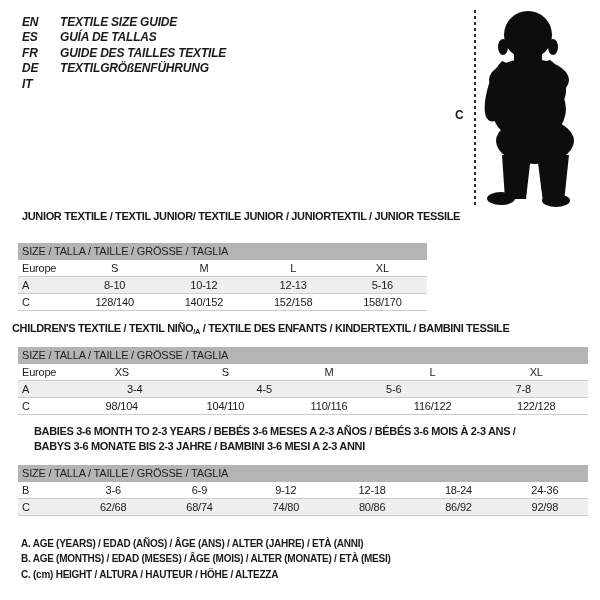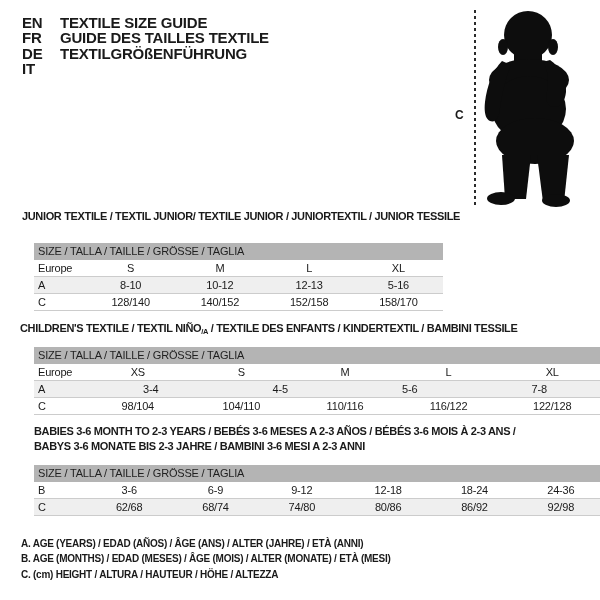--- a/index.html
+++ b/index.html
@@ -5,37 +5,37 @@
   html,body{margin:0;padding:0;}
   body{
     width:600px;height:600px;position:relative;overflow:hidden;
     background:#ffffff;color:#1a1a1a;
     font-family:"Liberation Sans", sans-serif;
   }
   .abs{position:absolute;}
 
   
   .lang-block{left:22px;top:15px;}
-  .lang-row{display:flex;line-height:15.4px;font-weight:700;font-size:15px;letter-spacing:-0.2px;white-space:nowrap;}
+  .lang-row{display:flex;line-height:15.4px;font-weight:700;font-size:12px;letter-spacing:-0.2px;white-space:nowrap;font-style:italic;}
   .lang-code{width:38px;}
 
   
   .dash-line{
     left:474px;top:10px;width:2px;height:196px;
     background-image:repeating-linear-gradient(to bottom,#2b2b2b 0px,#2b2b2b 3px,transparent 3px,transparent 6px);
   }
   .measure-label{left:455px;top:108px;font-weight:700;font-size:12px;}
   .baby-svg{left:480px;top:7px;}
 
   
   .sec-title{font-weight:700;font-size:11px;letter-spacing:-0.35px;white-space:nowrap;line-height:13px;}
   .sub-sm{font-size:7.5px;vertical-align:-2px;}
 
   
-  .tbl{position:absolute;margin-left:16px;}
+  .tbl{position:absolute;}
   .tbl-header{
     height:17px;background:#b4b4b4;color:#1f1f1f;
     font-size:11px;line-height:17px;padding-left:4px;letter-spacing:-0.2px;
     box-sizing:border-box;white-space:nowrap;
   }
   .tbl-row{display:flex;height:16px;border-bottom:1px solid #cccccc;font-size:11px;line-height:16px;letter-spacing:-0.2px;align-items:flex-end;}
   .tbl-row.alt{background:#efefef;}
   .cell-label{width:52px;padding-left:4px;box-sizing:border-box;}
   .cell{flex:1;text-align:center;}
 
@@ -45,20 +45,24 @@
 
   svg .ink{fill:#0d0d0d;}
 </style>
 </head>
 <body>
 
 <div class="abs lang-block">
   <div class="lang-row">
     <span class="lang-code">EN</span>
     <span>TEXTILE SIZE GUIDE</span>
+  </div>
+  <div class="lang-row">
+    <span class="lang-code">ES</span>
+    <span>GUÍA DE TALLAS</span>
   </div>
   <div class="lang-row">
     <span class="lang-code">FR</span>
     <span>GUIDE DES TAILLES TEXTILE</span>
   </div>
   <div class="lang-row">
     <span class="lang-code">DE</span>
     <span>TEXTILGRÖßENFÜHRUNG</span>
   </div>
   <div class="lang-row">
@@ -105,21 +109,21 @@
   </div>
   <div class="tbl-row">
     <div class="cell-label">C</div>
     <div class="cell">128/140</div>
     <div class="cell">140/152</div>
     <div class="cell">152/158</div>
     <div class="cell">158/170</div>
   </div>
 </div>
 
-<div class="abs sec-title" style="left:20px;top:322px;">
+<div class="abs sec-title" style="left:12px;top:322px;">
   <span>CHILDREN'S TEXTILE / TEXTIL NIÑO</span><span class="sub-sm">/A</span><span> / TEXTILE DES ENFANTS / KINDERTEXTIL / BAMBINI TESSILE</span>
 </div>
 <div class="tbl" style="left:18px;top:347px;width:570px;">
   <div class="tbl-header">SIZE / TALLA / TAILLE / GRÖSSE / TAGLIA</div>
   <div class="tbl-row">
     <div class="cell-label">Europe</div>
     <div class="cell">XS</div>
     <div class="cell">S</div>
     <div class="cell">M</div>
     <div class="cell">L</div>

